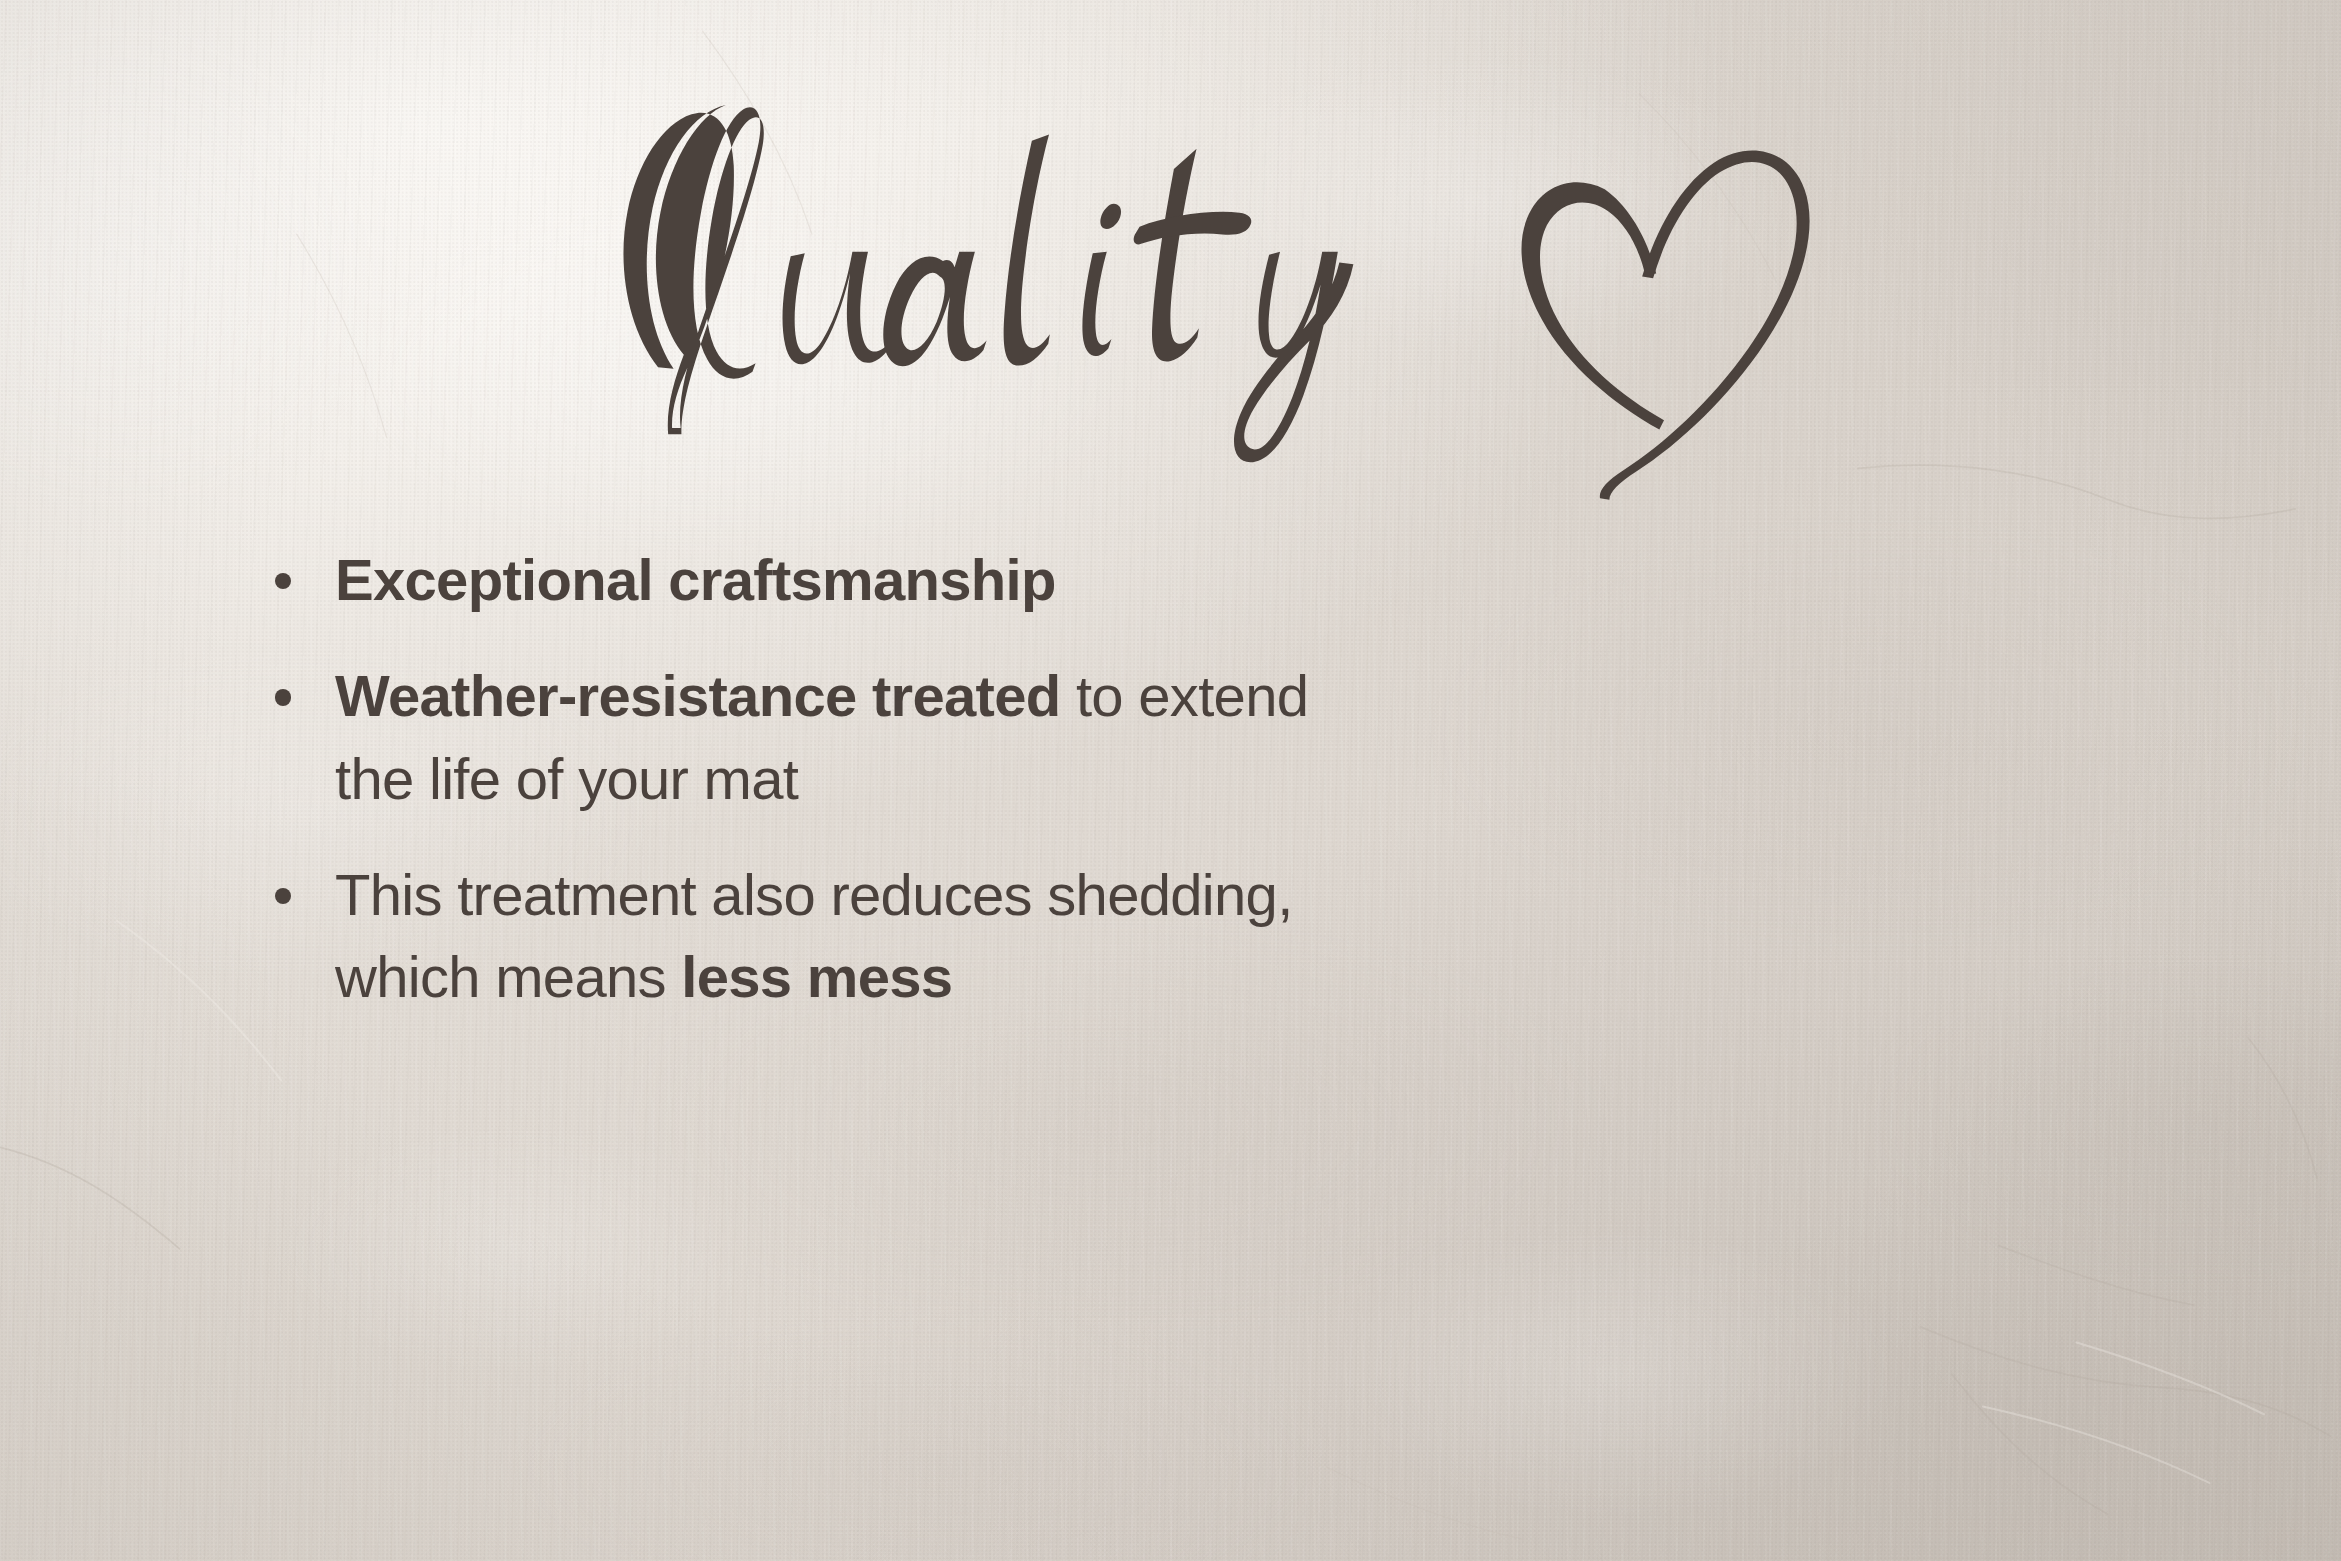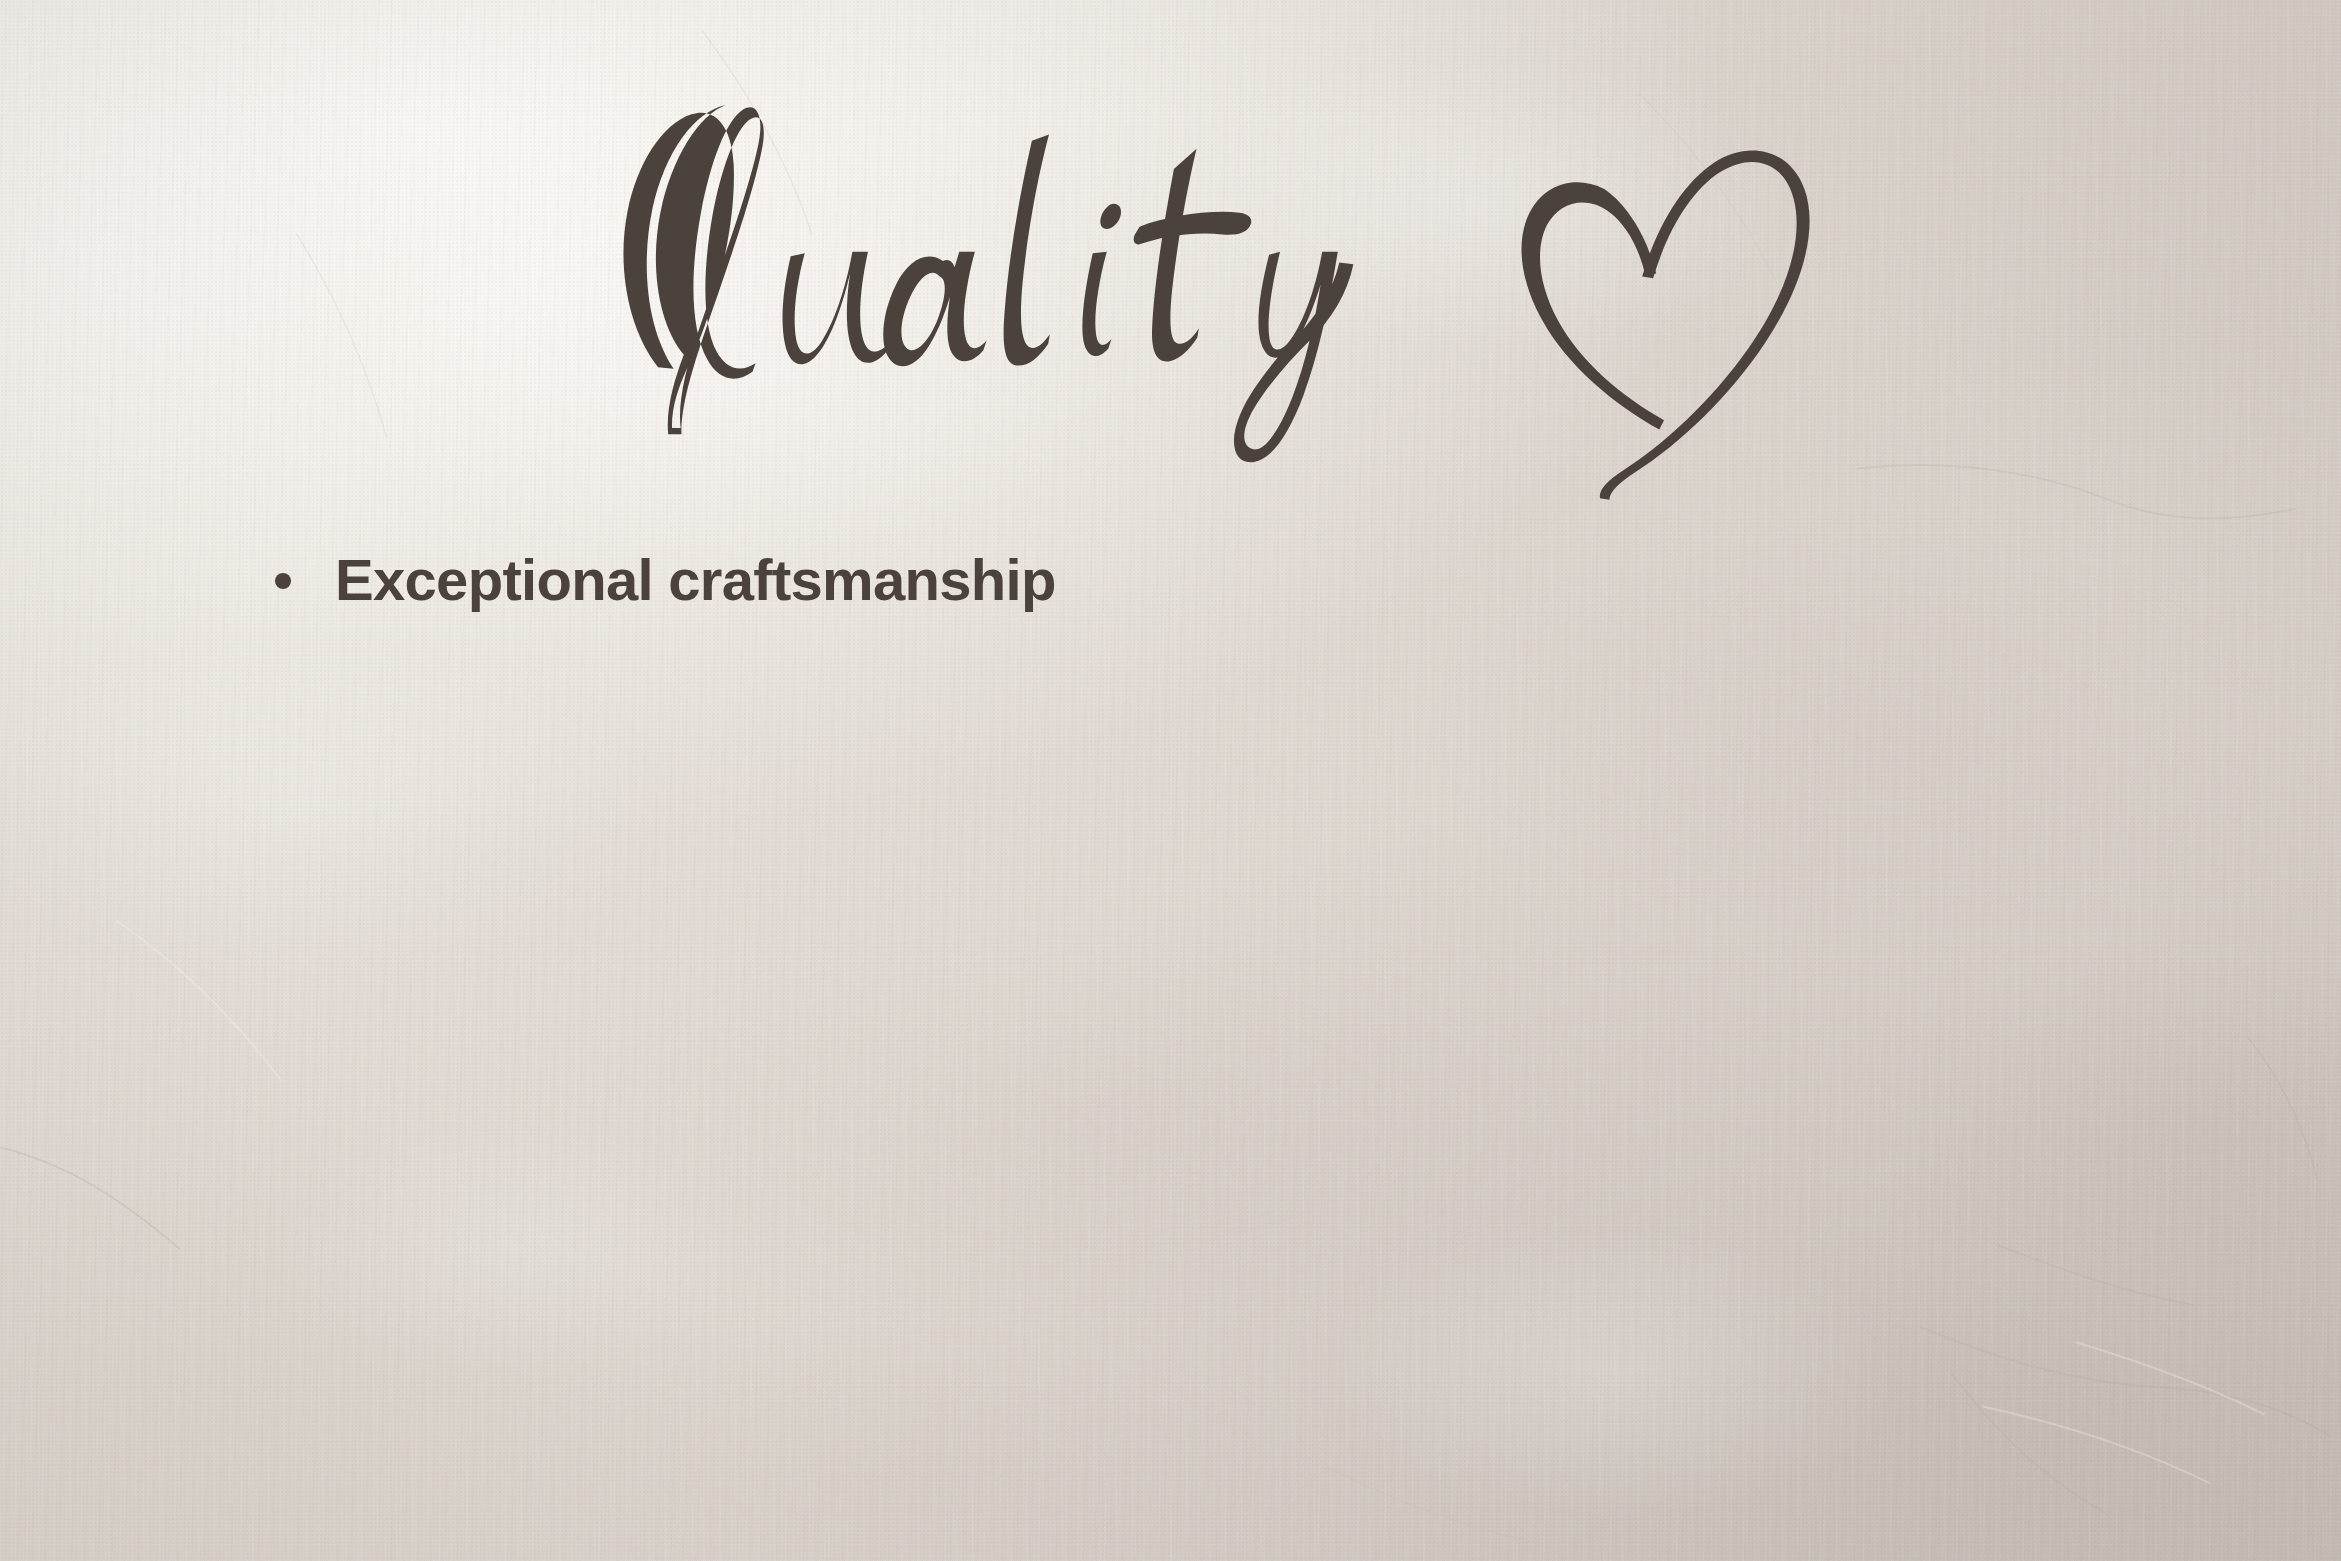--- a/index.html
+++ b/index.html
@@ -320,18 +320,28 @@
     </div>
 
     <div class="bullets">
 
       <div class="bullet-row">
         <span class="bullet-dot"></span>
         <p class="bullet-text"><span class="b">Exceptional craftsmanship</span></p>
       </div>
 
 
-
+      <div class="bullet-row">
+        <span class="bullet-dot"></span>
+        <p class="bullet-text"><span class="b">Weather-resistance treated</span><span class="n"> to extend
+the life of your mat</span></p>
+      </div>
+
+      <div class="bullet-row">
+        <span class="bullet-dot"></span>
+        <p class="bullet-text"><span class="n">This treatment also reduces shedding,
+which means </span><span class="b">less mess</span></p>
+      </div>
 
     </div>
   </div>
 </div>
 
 
 </body></html>

